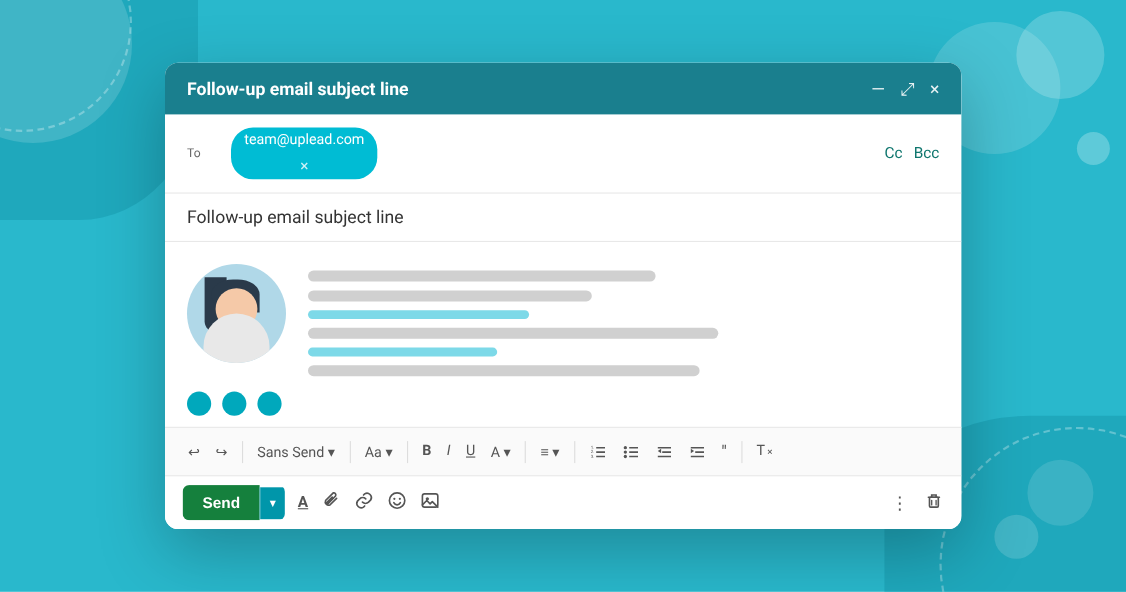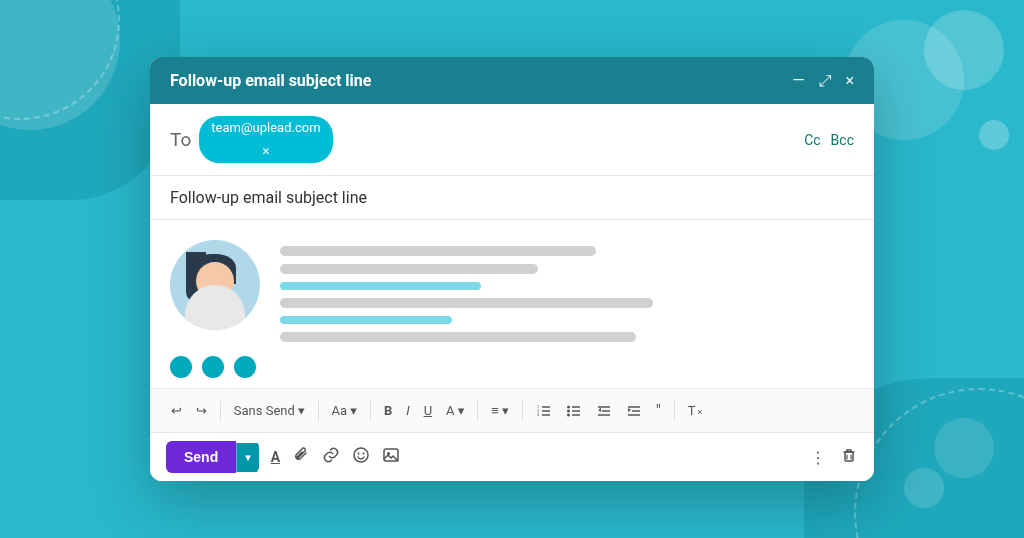--- a/index.html
+++ b/index.html
@@ -97,22 +97,22 @@
 
     
     .to-row {
       display: flex;
       align-items: center;
       padding: 12px 20px;
       border-bottom: 1px solid #e8e8e8;
     }
     .to-label {
       color: #666;
-      font-size: 19px;
-      margin-right: 8px;
+      font-size: 11px;
+      margin-right: 20px;
       min-width: 20px;
     }
     .email-tag {
       background: #00bcd4;
       color: #fff;
       border-radius: 20px;
       padding: 4px 12px;
       font-size: 13px;
       display: flex;
       align-items: center;
@@ -281,21 +281,21 @@
       gap: 12px;
       background: #fff;
     }
     .send-btn-group {
       display: flex;
       align-items: center;
       border-radius: 6px;
       overflow: hidden;
     }
     .send-btn-main {
-      background: #6d28d9;
+      background: #15803d;
       color: #fff;
       padding: 8px 18px;
       font-size: 14px;
       font-weight: 600;
       cursor: pointer;
       border: none;
     }
     .send-btn-dropdown {
       background: #0096aa;
       color: #fff;

